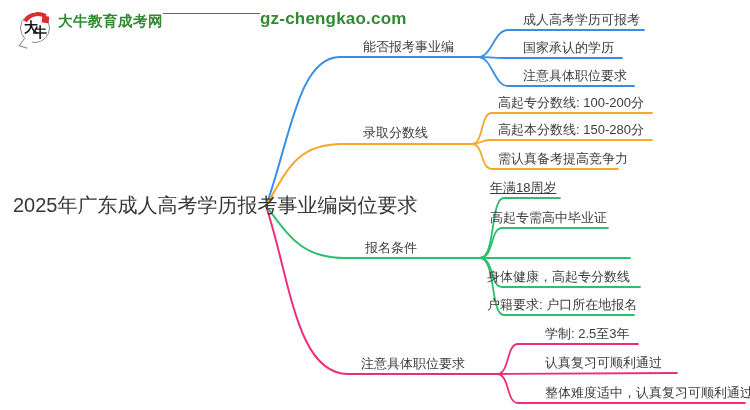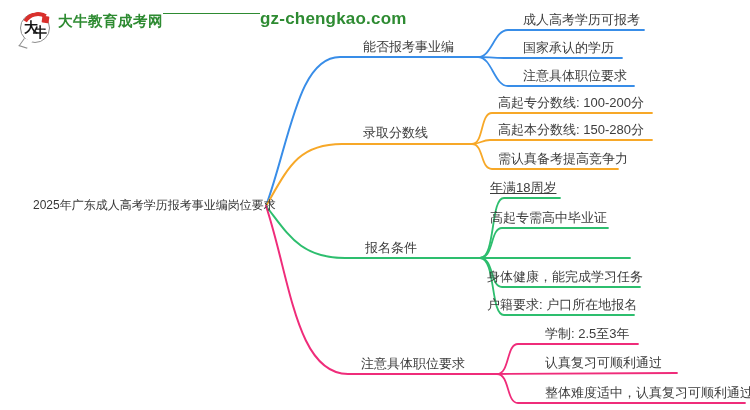--- a/index.html
+++ b/index.html
@@ -11,21 +11,21 @@
   .canvas{
     position:relative;width:750px;height:410px;background:#ffffff;
     overflow:hidden;font-family:"Liberation Sans","DejaVu Sans",sans-serif;
   }
   .links{position:absolute;left:0;top:0;}
   .links path{fill:none;stroke-linecap:round;stroke-linejoin:round;}
   .node{
     position:absolute;font-size:13px;line-height:16px;color:var(--text);
     white-space:nowrap;
   }
-  .root-node{font-size:12px;line-height:17px;color:#363636;margin-left:20px;}
+  .root-node{font-size:20px;line-height:17px;color:#363636;}
   
   .logo{position:absolute;left:20px;top:12px;display:flex;align-items:flex-start;}
   .logo-icon{position:relative;width:32px;height:32px;margin-right:6px;}
   .logo-circle{
     position:absolute;left:0;top:1px;width:30px;height:30px;border-radius:50%;
     background:#fff;border:1.5px solid #8d8d8d;box-sizing:border-box;
   }
   .logo-arc{
     position:absolute;left:1px;top:0;width:26px;height:26px;border-radius:50%;
     border:4px solid transparent;border-top-color:var(--icon-red);
@@ -106,20 +106,20 @@
   <div class="node" style="left:523px;top:12px;">成人高考学历可报考</div>
   <div class="node" style="left:523px;top:68px;">注意具体职位要求</div>
   <div class="node" style="left:523px;top:40px;">国家承认的学历</div>
 
   <div class="node" style="left:498px;top:95px;">高起专分数线: 100-200分</div>
   <div class="node" style="left:498px;top:122px;">高起本分数线: 150-280分</div>
   <div class="node" style="left:498px;top:151px;">需认真备考提高竞争力</div>
 
   <div class="node" style="left:490px;top:180px;text-decoration:underline;">年满18周岁</div>
   <div class="node" style="left:490px;top:210px;">高起专需高中毕业证</div>
-  <div class="node" style="left:487px;top:269px;">身体健康，能完成学习任务</div>
+  <div class="node" style="left:487px;top:269px;">身体健康，高起专分数线</div>
   <div class="node" style="left:487px;top:297px;">户籍要求: 户口所在地报名</div>
 
   <div class="node" style="left:545px;top:326px;">学制: 2.5至3年</div>
   <div class="node" style="left:545px;top:355px;">认真复习可顺利通过</div>
   <div class="node" style="left:545px;top:385px;">整体难度适中，认真复习可顺利通过</div>
 
 </div>
 
 </body></html>

